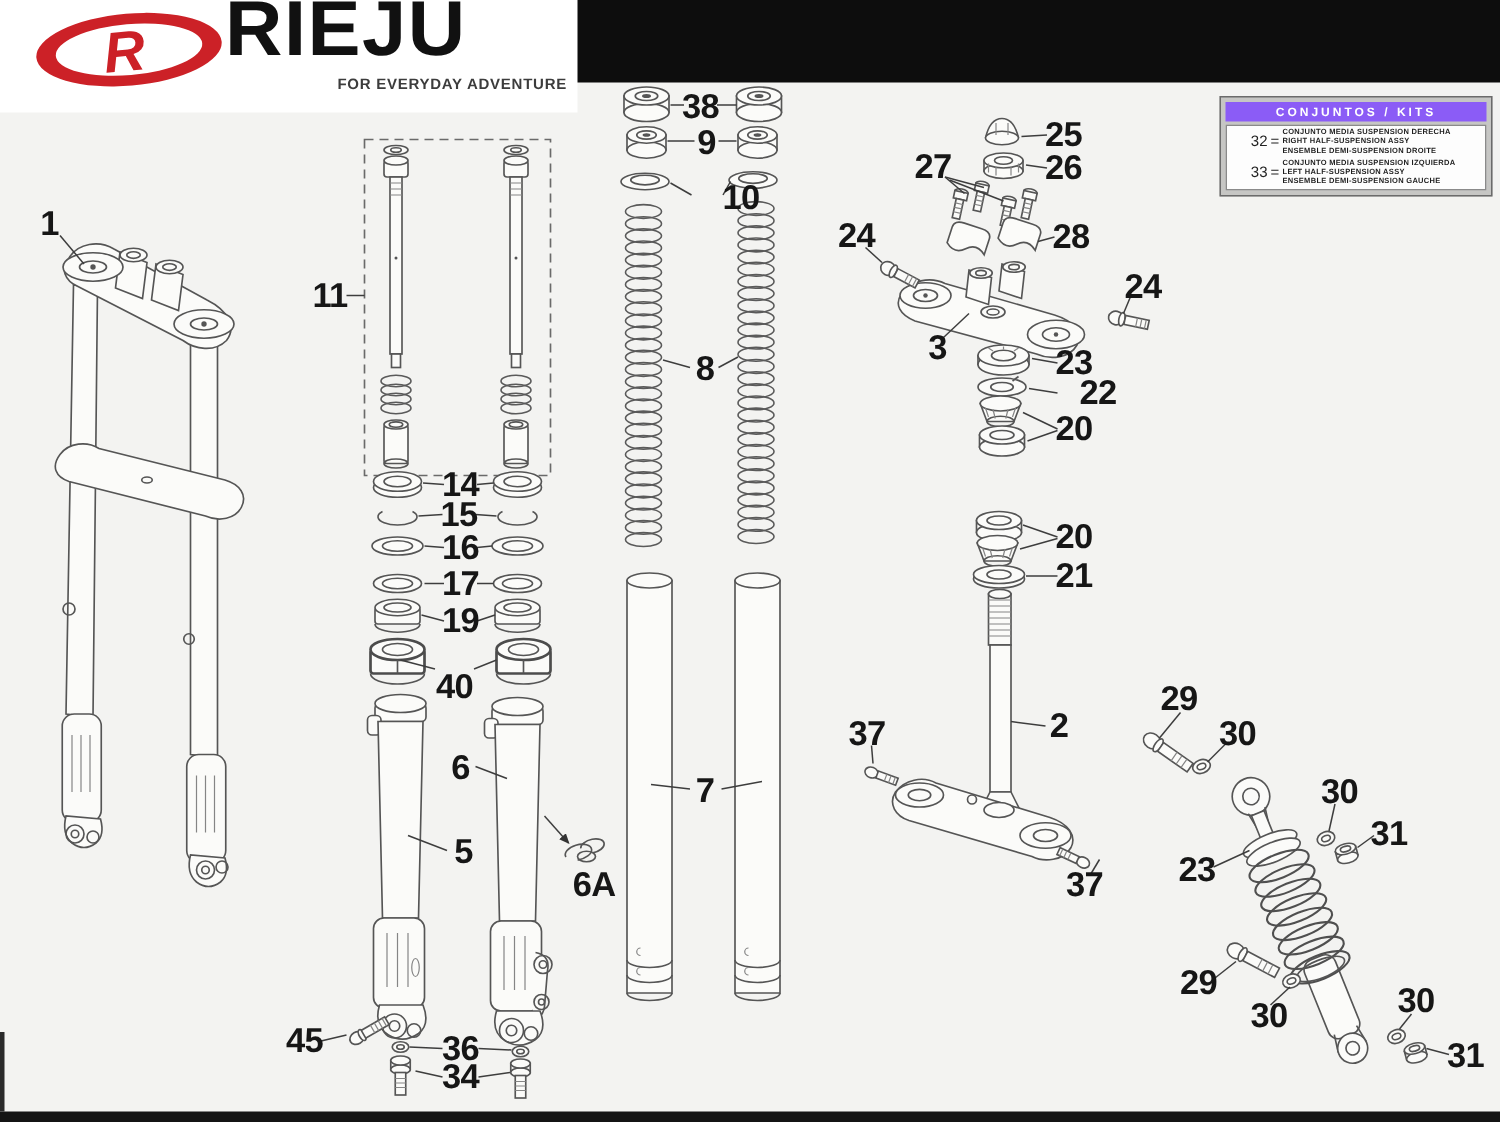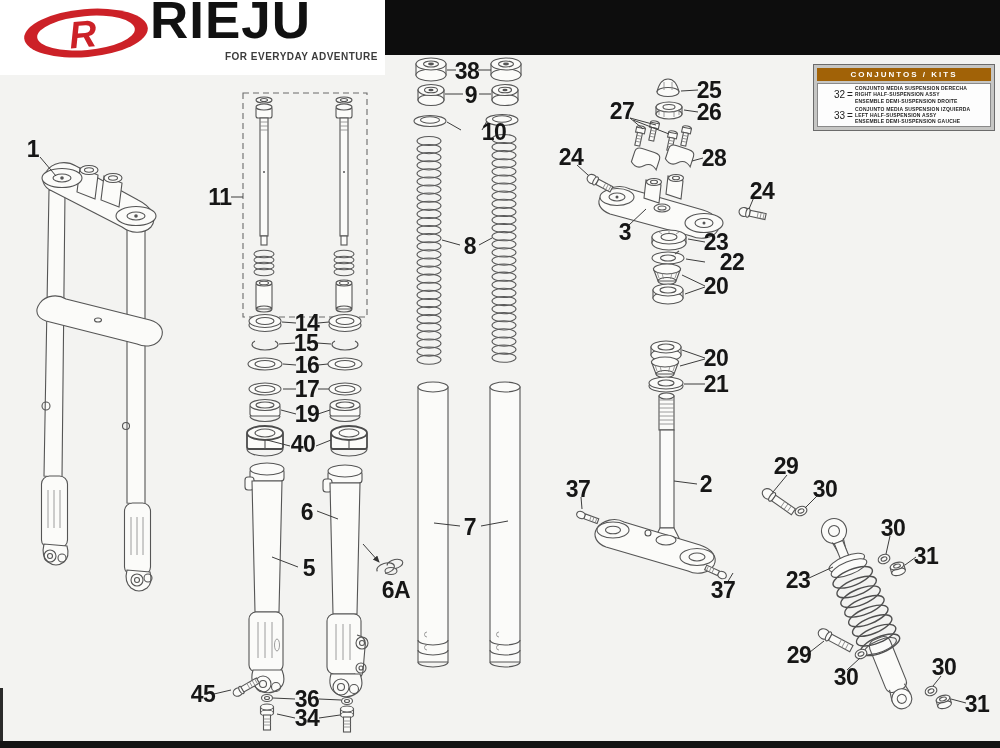--- a/index.html
+++ b/index.html
@@ -9,21 +9,21 @@
   .topbar{position:absolute;left:383px;top:0;width:617px;height:55px;background:#0d0d0d;}
   .logo-box{position:absolute;left:0;top:0;width:385px;height:75px;background:#ffffff;}
   .logo-mark{position:absolute;left:22px;top:6px;}
   .brand{position:absolute;left:150px;top:-11px;font-weight:bold;font-size:53px;letter-spacing:1px;
          color:#111;transform:scaleY(.98);}
   .tagline{position:absolute;left:150px;top:51px;width:228px;text-align:right;font-size:10px;
            font-weight:700;letter-spacing:.5px;color:#3c3c3c;}
   
   .kits{position:absolute;left:813px;top:64px;width:182px;background:#c6c6c4;border:1px solid #6b6b6b;
         padding:3px;box-sizing:border-box;}
-  .kits-header{background:#a16207;color:#fff;font-weight:bold;font-size:8px;letter-spacing:2px;
+  .kits-header{background:#8b5cf6;color:#fff;font-weight:bold;font-size:8px;letter-spacing:2px;
                text-align:center;padding:2px 0;margin-bottom:2px;}
   .kits-body{background:#fdfdfd;border:1px solid #8a8a8a;}
   .krow{display:flex;align-items:center;padding:1px 3px;}
   .knum{width:24px;font-size:10px;color:#222;text-align:right;flex:none;}
   .keq{width:10px;font-size:10px;color:#222;text-align:center;flex:none;}
   .klines{font-size:5px;font-weight:bold;color:#1e1e1e;line-height:1.25;letter-spacing:.2px;}
   
   #art,#leads{position:absolute;left:0;top:0;}
   .callout{position:absolute;transform:translate(-50%,-50%);font-weight:bold;font-size:23px;
            color:#161616;white-space:nowrap;letter-spacing:-.5px;}
@@ -659,21 +659,21 @@
       <div class="callout" style="left: 467px; top: 71px;">38</div>
       <div class="callout" style="left: 471px; top: 95px;">9</div>
       <div class="callout" style="left: 471px; top: 132px; margin-left: 23px;">10</div>
       <div class="callout" style="left: 470px; top: 246px;">8</div>
       <div class="callout" style="left: 470px; top: 527px;">7</div>
       <div class="callout" style="left: 307px; top: 323px;">14</div>
       <div class="callout" style="left: 306px; top: 343px;">15</div>
       <div class="callout" style="left: 307px; top: 365px;">16</div>
       <div class="callout" style="left: 307px; top: 389px; text-align: center;">17</div>
       <div class="callout" style="left: 307px; top: 414px;">19</div>
-      <div class="callout" style="left: 303px; top: 444px;">40</div>
+      <div class="callout" style="left: 303px; top: 458px;">40</div>
       <div class="callout" style="left: 307px; top: 512px;">6</div>
       <div class="callout" style="left: 309px; top: 568px;">5</div>
       <div class="callout" style="left: 396px; top: 590px;">6A</div>
       <div class="callout" style="left: 203px; top: 694px;">45</div>
       <div class="callout" style="left: 307px; top: 699px;">36</div>
       <div class="callout" style="left: 307px; top: 718px;">34</div>
       <div class="callout" style="left: 709px; top: 90px;">25</div>
       <div class="callout" style="left: 709px; top: 112px;">26</div>
       <div class="callout" style="left: 622px; top: 111px;">27</div>
       <div class="callout" style="left: 714px; top: 158px;">28</div>

